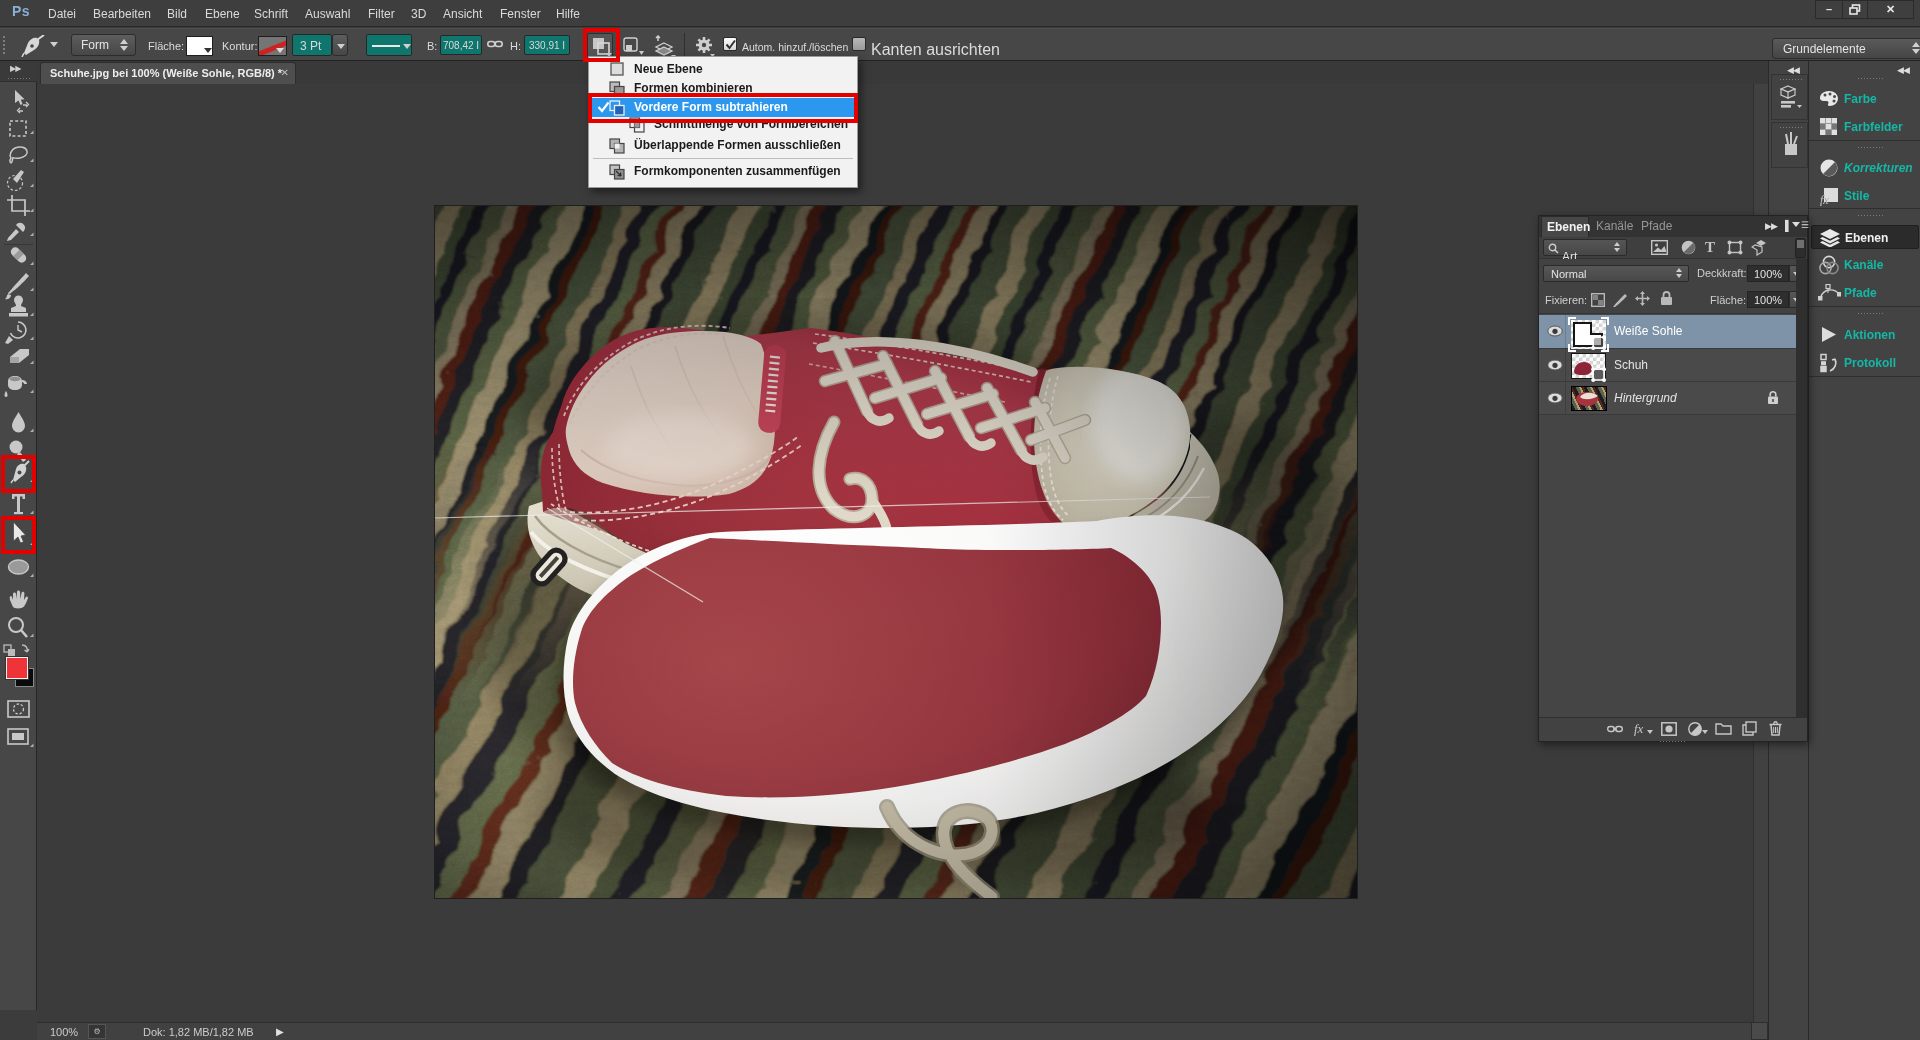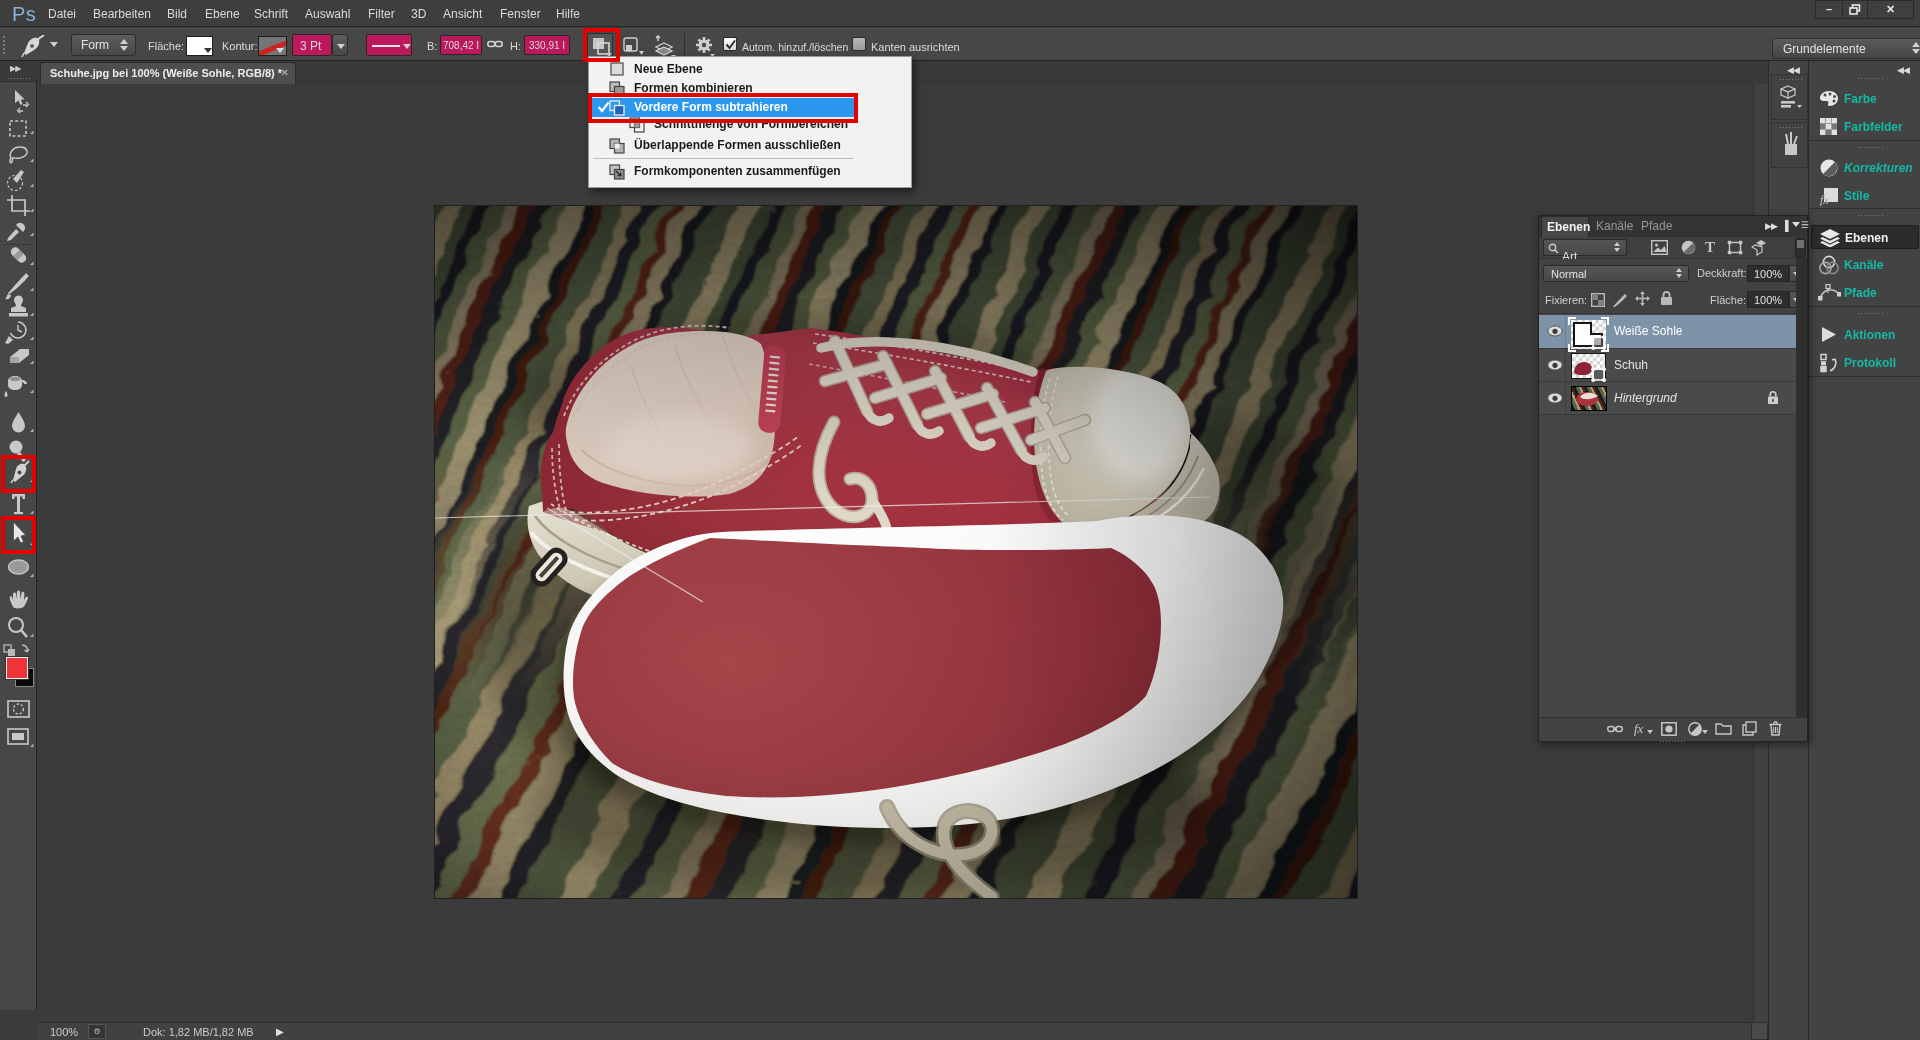--- a/index.html
+++ b/index.html
@@ -4,33 +4,33 @@
 <style>
 * { margin:0; padding:0; box-sizing:border-box; }
 html,body { width:1920px; height:1040px; overflow:hidden; background:#3c3c3c;
   font-family:"Liberation Sans", sans-serif; }
 .abs { position:absolute; }
 #stage { position:relative; width:1920px; height:1040px; }
 
 #menubar { position:absolute; left:0; top:0; width:1920px; height:27px;
   background:#3e3e3e; border-bottom:1px solid #292929; }
 #menubar .mi { position:absolute; top:7px; font-size:12px; color:#dadada; }
-#pslogo { position:absolute; left:12px; top:3px; font-size:20px; font-weight:normal;
+#pslogo { position:absolute; left:12px; top:3px; font-size:14px; font-weight:bold;
   color:#8ab0d5; letter-spacing:0.5px; }
 .winbtn { position:absolute; top:0; height:19px; background:#3f3f3f;
   border:1px solid #2a2a2a; color:#e8e8e8; text-align:center; font-size:11px;
   line-height:17px; font-weight:bold; }
 
 #optbar { position:absolute; left:0; top:28px; width:1920px; height:33px;
   background:#474747; border-bottom:1px solid #222; border-top:1px solid #4f4f4f; }
 #optbar .lbl { position:absolute; top:11px; font-size:11px; color:#dcdcdc; }
 .dropbtn { position:absolute; height:22px; top:5px;
   background:linear-gradient(#5d5d5d,#474747); border:1px solid #2c2c2c;
   border-radius:3px; color:#e3e3e3; font-size:12px; }
-.darkfield { position:absolute; height:20px; top:6px; background:#be185d;
+.darkfield { position:absolute; height:20px; top:6px; background:#0f766e;
   border:1px solid #272727; border-radius:2px; color:#d8d8d8; font-size:11px;
   text-align:center; }
 
 #toolcol { position:absolute; left:0; top:61px; width:37px; height:949px;
   background:#474747; border-right:1px solid #262626; }
 #toolhdr { position:absolute; left:0; top:61px; width:37px; height:21px;
   background:#3a3a3a; border-bottom:1px solid #2e2e2e; color:#cfcfcf; }
 
 #tabbar { position:absolute; left:37px; top:61px; width:1731px; height:23px;
   background:#393939; }
@@ -54,21 +54,21 @@
 .pbtn { position:absolute; left:2px; width:108px; height:24px; color:#14b8a6;
   font-size:12px; }
 .pbtn .t { position:absolute; left:33px; top:5px; font-weight:bold; }
 .dots { position:absolute; height:4px; background-image:radial-gradient(#8a8a8a 34%, transparent 36%);
   background-size:4px 4px; opacity:.8; }
 .gline { position:absolute; left:0; width:112px; height:1px; background:#2e2e2e; }
 
 #lpanel { position:absolute; left:1538px; top:215px; width:270px; height:527px;
   background:#424242; border:1px solid #232323; box-shadow:2px 3px 8px rgba(0,0,0,.45); }
 
-#popmenu { position:absolute; left:588px; top:56px; width:324px; height:132px;
+#popmenu { position:absolute; left:588px; top:56px; width:270px; height:132px;
   background:#f2f2f2; border:1px solid #9a9a9a; box-shadow:3px 4px 8px rgba(0,0,0,.5); }
 .pmitem { position:absolute; left:1px; width:266px; height:19px; color:#1a1a1a;
   font-size:12px; font-weight:bold; }
 .pmitem .txt { position:absolute; left:44px; top:2px; }
 .redbox { position:absolute; border:4px solid #e50000; }
 </style>
 </head>
 <body>
 <div id="stage">
 
@@ -177,21 +177,21 @@
     <path d="M16 19 l5 0 -2.5 3 z" fill="#cfcfcf"></path>
   </svg>
 
   <span class="abs" style="left:723px;top:8px;width:14px;height:14px;background:linear-gradient(#fdfdfd,#d6d6d6);border:1px solid #2a2a2a;border-radius:2px;">
     <svg width="14" height="14" viewBox="0 0 14 14">
           <path d="M2.5 6.5 L5.5 10 11 2.5" fill="none" stroke="#333" stroke-width="2"></path>
         </svg>
   </span>
   <span class="lbl" style="left:742px;font-size:10.5px;top:11.5px;">Autom. hinzuf./löschen</span>
   <span class="abs" style="left:852px;top:8px;width:14px;height:14px;background:linear-gradient(#b8b8b8,#9a9a9a);border:1px solid #2a2a2a;border-radius:2px;"></span>
-  <span class="lbl" style="left:871px;font-size:11px;top:11.5px;">Kanten ausrichten</span>
+  <span class="lbl" style="left:871px;font-size:16px;top:11.5px;">Kanten ausrichten</span>
 
   <div class="dropbtn" style="left:1772px;top:9px;width:157px;height:21px;background:linear-gradient(#5a5a5a,#454545);">
     <span style="position:absolute;left:10px;top:3px;">Grundelemente</span>
     <span class="abs" style="right:8px;top:3px;border-left:4px solid transparent;border-right:4px solid transparent;border-bottom:5px solid #d0d0d0;"></span>
     <span class="abs" style="right:8px;top:10px;border-left:4px solid transparent;border-right:4px solid transparent;border-top:5px solid #d0d0d0;"></span>
   </div>
 </div>
 
 <div id="toolcol">
 <svg width="37" height="949" viewBox="0 0 37 949" style="position:absolute;left:0;top:0;">

